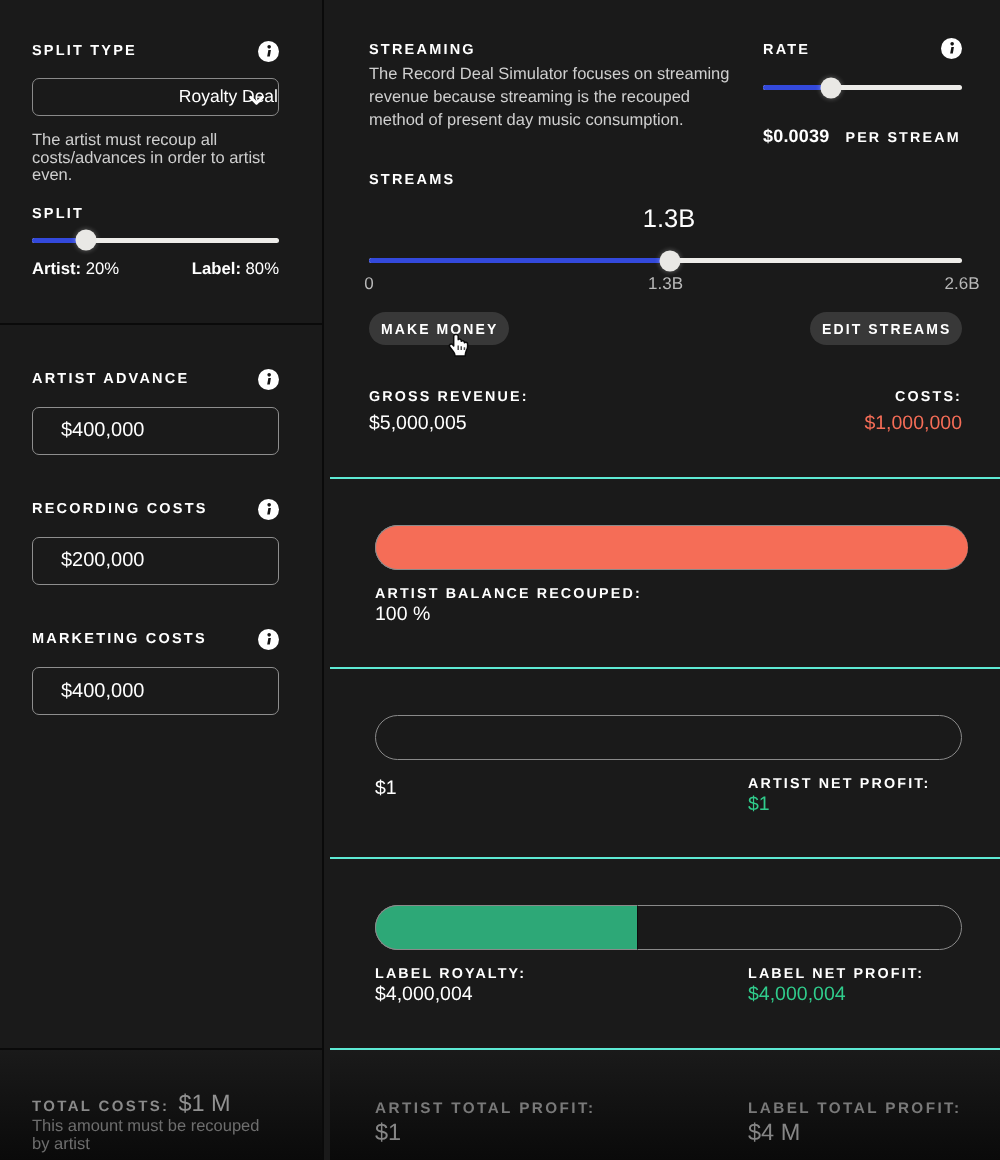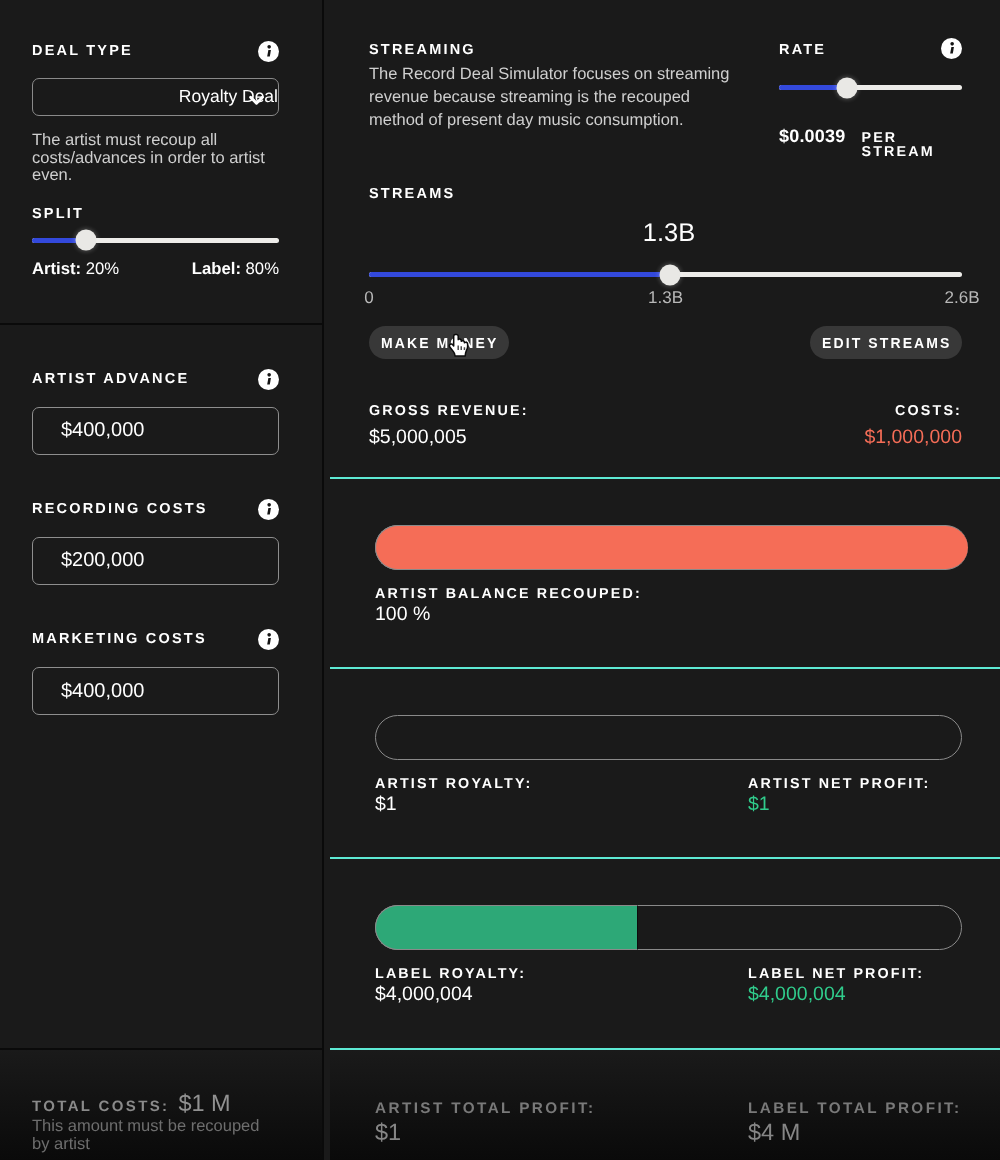--- a/index.html
+++ b/index.html
@@ -56,21 +56,21 @@
 
   
   .rsec{position:relative;box-sizing:border-box;padding:0 38px 0 45px;}
   .rsec + .rsec{border-top:2px solid #5eead4;margin-left:6px;}
   .r1{height:477px;}
   .r2{height:190px;}
   .r3{height:190px;}
   .r4{height:191px;}
   .r5{flex:1;background:linear-gradient(180deg,#1a1a1a 0%,#0a0a0a 100%);}
 
-  .topgrid{display:flex;gap:16px;padding-top:41.3px;}
+  .topgrid{display:flex;gap:0;padding-top:41.3px;}
   .topleft{width:370px;flex:none;}
   .topright{flex:1;padding-left:24px;}
 
   .streamsblk{margin-top:26.2px;}
   .rdesc{margin-top:2.4px;font-size:16.5px;line-height:23px;color:#cfcfcf;}
 
   .raterow{display:flex;align-items:flex-start;justify-content:space-between;}
   .ratevals{margin-top:29px;display:flex;align-items:baseline;justify-content:flex-start;}
   .ratevals .num{font-weight:700;font-size:18px;letter-spacing:.2px;line-height:18px;}
   .ratevals .unit{font-weight:700;font-size:14.3px;letter-spacing:2.15px;margin-left:16px;line-height:14px;margin-right:-2px;}
@@ -111,21 +111,21 @@
   .cursor{position:absolute;pointer-events:none;z-index:50;left:448px;top:333px;line-height:0;}
 </style>
 </head>
 <body>
 
 <div class="app">
   <div class="left">
 
     <div class="lsec s1">
       <div class="rowhead" style="margin-top:40.9px;">
-        <div class="caps">DEAL TYPE</div>
+        <div class="caps">SPLIT TYPE</div>
         <span class="info-icon">
           <svg viewBox="0 0 21 21" width="21" height="21">
               <circle cx="10.5" cy="10.5" r="10.5" fill="#fff"></circle>
           <circle cx="11.15" cy="5.85" r="1.8" fill="#141414"></circle>
           <path d="M10.35 8.95 h2.6 l-1.15 6.6 h-2.6 z" fill="#141414"></path>
             </svg>
         </span>
       </div>
 
       <div class="select">
@@ -281,21 +281,20 @@
         </div>
       </div>
     </div>
 
     <div class="rsec r3">
       <div class="bar">
         
       </div>
       <div class="barkv">
         <div class="kv">
-          <div class="k">ARTIST ROYALTY:</div>
           <div class="v">$1</div>
         </div>
         <div class="kv">
           <div class="k">ARTIST NET PROFIT:</div>
           <div class="v green">$1</div>
         </div>
       </div>
     </div>
 
     <div class="rsec r4">

